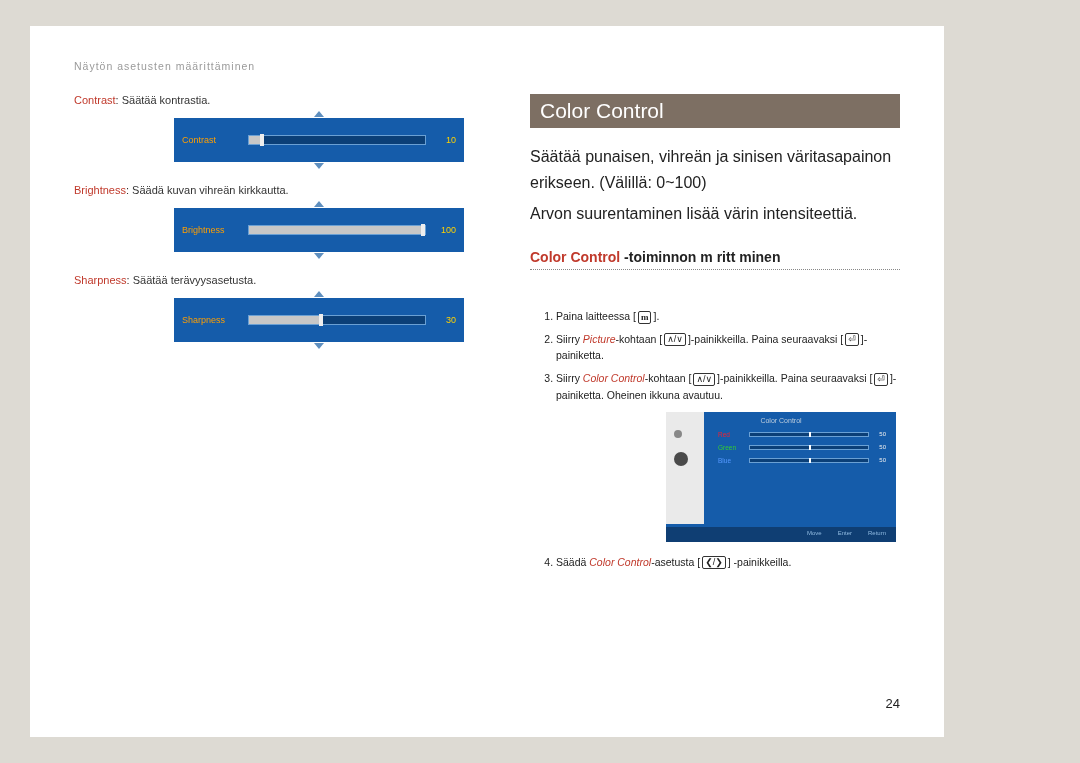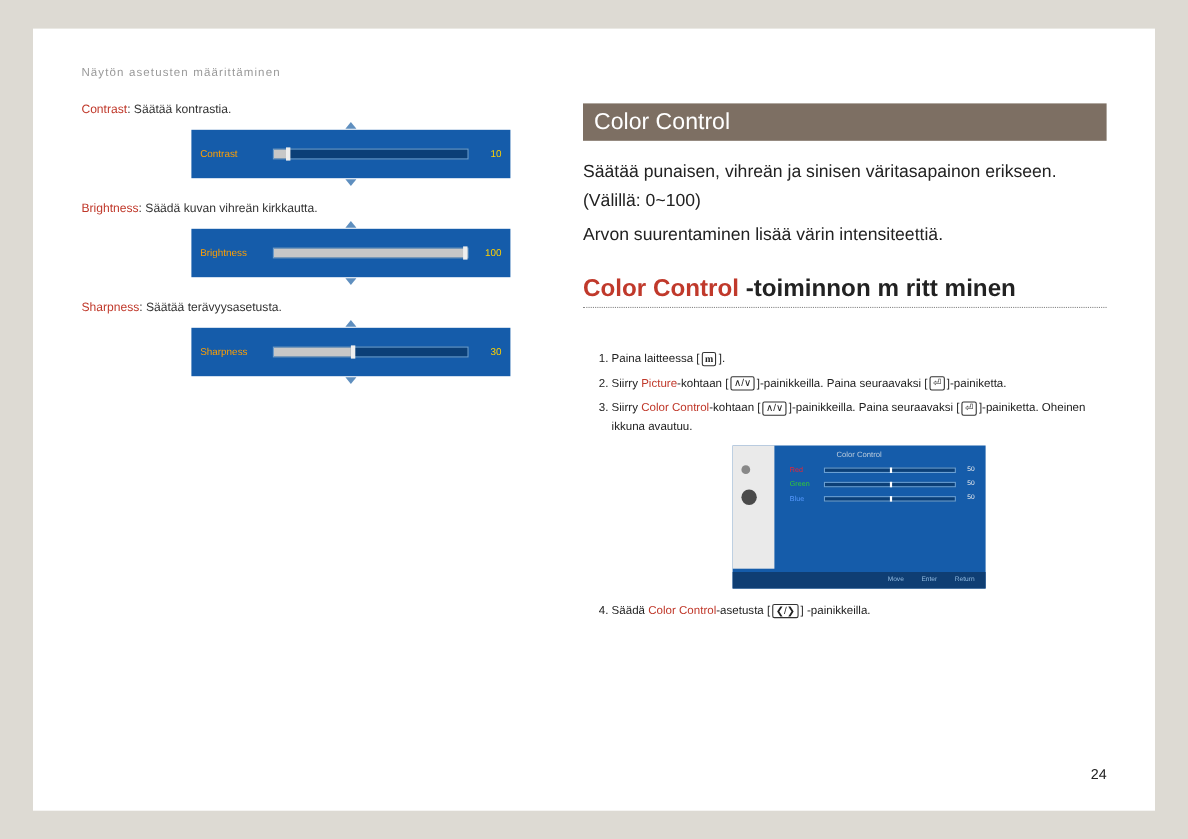--- a/index.html
+++ b/index.html
@@ -1,19 +1,19 @@
 <!DOCTYPE html>
 <html><head>
 <meta charset="utf-8">
 <style>
   * { box-sizing: border-box; margin: 0; padding: 0; }
   html, body { width: 1080px; height: 763px; font-family: Arial, Helvetica, sans-serif; }
   body { background: #dddad3; padding: 26px 30px; }
   .page {
-    width: 1020px; height: 711px; background: #fff; position: relative;
+    width: 914px; height: 711px; background: #fff; position: relative;
     padding: 34px 44px 30px 44px;
   }
   .breadcrumb { font-size: 10.5px; color: #9a9a9a; letter-spacing: 1px; margin-bottom: 22px; }
   .cols { display: flex; gap: 26px; }
   .left { width: 430px; }
   .right { flex: 1; }
   .desc-line { font-size: 11px; color: #333; margin-bottom: 12px; }
   .desc-line .k { color: #c0392b; }
   .slider-box {
     width: 290px; height: 44px; margin: 0 0 22px 100px; background: #155caa;
@@ -32,27 +32,27 @@
   }
   .slider-fill { position: absolute; left: 0; top: 0; bottom: 0; background: #c7c7c7; }
   .slider-knob { position: absolute; top: -2px; bottom: -2px; width: 4px; background: #eee; }
   .slider-val { font-size: 9px; color: #ffd100; width: 24px; text-align: right; }
   .title-bar {
     background: #7d6f63; color: #fff; font-size: 21px; padding: 5px 10px;
     display: inline-block; width: 100%; margin-bottom: 16px; font-family: Arial;
   }
   .para { font-size: 16px; color: #222; line-height: 1.6; margin-bottom: 6px; }
   .sub-head {
-    font-size: 22px; color: #222; border-bottom: 1px dotted #888;
+    font-size: 14px; color: #222; border-bottom: 1px dotted #888;
     padding-bottom: 4px; margin: 22px 0 12px 0;
   }
   .sub-head .cc { color: #c0392b; }
   ol.steps { list-style: decimal; padding-left: 26px; margin-top: 38px; }
   ol.steps li { font-size: 10.5px; color: #222; line-height: 1.6; margin-bottom: 6px; }
-  ol.steps li .hl { color: #c0392b; }
+  ol.steps li .hl { color: #c0392b; font-style: italic; }
   .icon-box {
     display: inline-block; border: 1px solid #333; border-radius: 2px;
     padding: 0 2px; font-size: 9px; line-height: 11px; vertical-align: middle;
     margin: 0 2px;
   }
   .menu-icon { font-weight: bold; font-family: Georgia, serif; }
   .screenshot {
     width: 230px; height: 130px; margin: 8px 0 12px 110px; position: relative;
     background: #155caa;
   }

